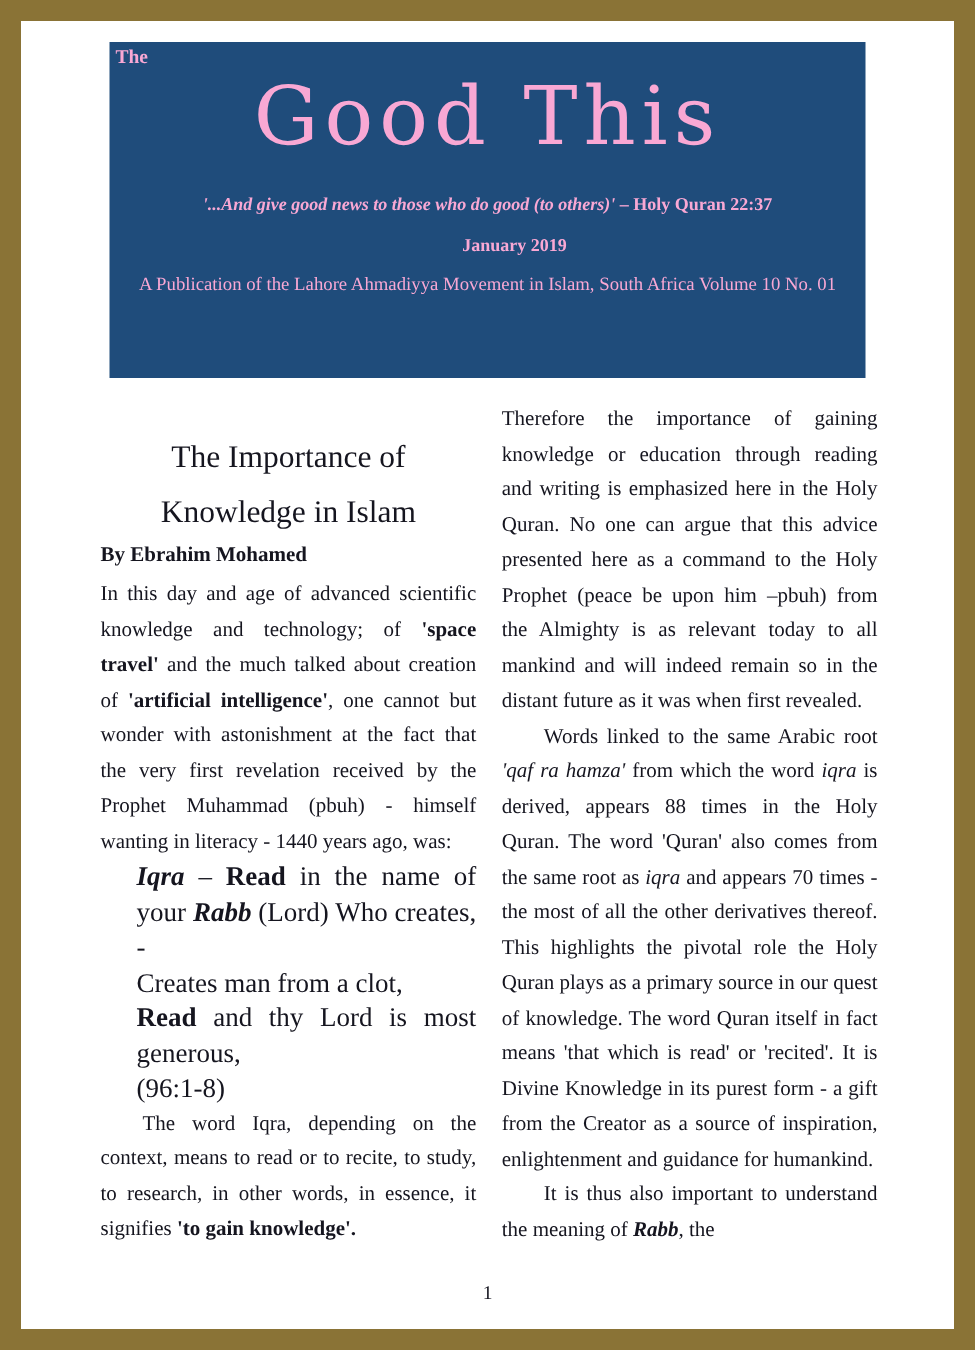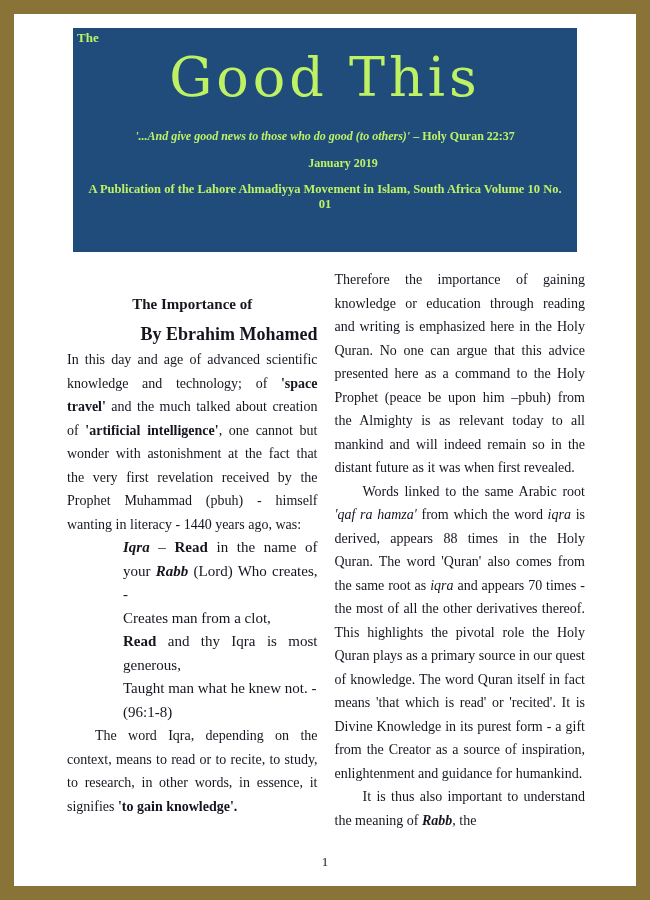--- a/index.html
+++ b/index.html
@@ -18,52 +18,52 @@
     width:650px;height:900px;box-sizing:border-box;
     padding:14px;background:var(--frame-gold);
   }
   .page{
     position:relative;width:100%;height:100%;
     background:var(--paper);box-sizing:border-box;
   }
   
   .masthead{
     position:absolute;top:14px;left:59px;right:59px;height:224px;
-    background:var(--masthead-blue);color:#bef264;text-align:center;
+    background:var(--masthead-blue);color:#f9a8d4;text-align:center;
   }
   .kicker{
     position:absolute;top:3px;left:4px;
     font-size:13px;font-weight:bold;line-height:1.1;
   }
   .masthead-title{
     margin:0;padding-top:19px;
     font-family:"DejaVu Serif",serif;font-weight:400;
     font-size:54px;line-height:62px;letter-spacing:4px;
   }
   .quote{margin:20px 18px 0;font-size:12px;font-weight:bold;line-height:1.2;}
   .quote .q{font-style:italic;}
   .date-line{margin:13px 0 0;font-size:12px;font-weight:bold;line-height:1.2;padding-left:36px;}
-  .pub-line{margin:11px 10px 0;font-size:12.5px;font-weight:bold;line-height:1.25;}
+  .pub-line{margin:11px 10px 0;font-size:12.5px;font-weight:normal;line-height:1.25;}
   
   .columns{
     position:absolute;top:254px;left:53px;right:51px;
     display:flex;gap:17px;color:var(--ink);
   }
   .col{flex:1;min-width:0;}
   .article-title{
     margin:18px 0 0;text-align:center;
-    font-size:15px;line-height:37px;font-weight:bold;
+    font-size:21px;line-height:37px;font-weight:normal;
   }
   .byline{
-    text-align:right;font-weight:bold;
-    font-size:18px;line-height:22px;margin:0 0 3px;
+    text-align:left;font-weight:bold;
+    font-size:14px;line-height:22px;margin:0 0 3px;
   }
   p.para{margin:0;text-align:justify;font-size:14px;line-height:23.5px;}
   p.para.indent{text-indent:28px;}
-  p.verse{margin:0 0 0 56px;text-align:justify;font-size:15px;line-height:23.5px;}
+  p.verse{margin:0 0 0 24px;text-align:justify;font-size:18px;line-height:23.5px;}
   
   .pagenum{
     position:absolute;bottom:16px;left:0;right:0;
     text-align:center;font-size:13px;color:var(--ink);
   }
 </style>
 </head>
 <body>
 
 <div class="frame">
@@ -72,28 +72,27 @@
     <header class="masthead">
       <div class="kicker">The</div>
       <h1 class="masthead-title">Good This</h1>
       <p class="quote"><span class="q">'...And give good news to those who do good (to others)'</span><span> – Holy Quran 22:37</span></p>
       <p class="date-line">January 2019</p>
       <p class="pub-line">A Publication of the Lahore Ahmadiyya Movement in Islam, South Africa Volume 10 No. 01</p>
     </header>
 
     <main class="columns">
       <section class="col">
-        <h2 class="article-title"><span>The Importance of</span><br></h2>
+        <h2 class="article-title"><span>The Importance of</span><br><span>Knowledge in Islam</span></h2>
         <div class="byline">By Ebrahim Mohamed</div>
         <div id="left-blocks">
             <p class="para"><span>In this day and age of advanced scientific knowledge and technology; of </span><span style="font-weight: bold;">'space travel'</span><span> and the much talked about creation of </span><span style="font-weight: bold;">'artificial intelligence'</span><span>, one cannot but wonder with astonishment at the fact that the very first revelation received by the Prophet Muhammad (pbuh) - himself wanting in literacy - 1440 years ago, was:</span></p>
             <p class="verse"><span style="font-weight: bold; font-style: italic;">Iqra</span><span> – </span><span style="font-weight: bold;">Read</span><span> in the name of your </span><span style="font-weight: bold; font-style: italic;">Rabb</span><span> (Lord) Who creates, -</span></p>
             <p class="verse"><span>Creates man from a clot,</span></p>
-            <p class="verse"><span style="font-weight: bold;">Read</span><span> and thy Iqra is most generous,</span></p>
-            <p class="verse"><span>Taught man what he knew not. -</span></p>
+            <p class="verse"><span style="font-weight: bold;">Read</span><span> and thy Lord is most generous,</span></p>
             <p class="verse"><span>(96:1-8)</span></p>
             <p class="para indent"><span>The word </span><span style="">Iqra,</span><span> depending on the context, means to read or to recite, to study, to research, in other words, in essence, it signifies </span><span style="font-weight: bold;">'to gain knowledge'.</span></p>
           </div>
       </section>
       <section class="col">
         <div id="right-blocks">
             <p class="para"><span>Therefore the importance of gaining knowledge or education through reading and writing is emphasized here in the Holy Quran. No one can argue that this advice presented here as a command to the Holy Prophet (peace be upon him –pbuh) from the Almighty is as relevant today to all mankind and will indeed remain so in the distant future as it was when first revealed.</span></p>
             <p class="para indent"><span>Words linked to the same Arabic root </span><span style="font-style: italic;">'qaf ra hamza'</span><span> from which the word </span><span style="font-style: italic;">iqra</span><span> is derived, appears 88 times in the Holy Quran. The word 'Quran' also comes from the same root as </span><span style="font-style: italic;">iqra</span><span> and appears 70 times - the most of all the other derivatives thereof. This highlights the pivotal role the Holy Quran plays as a primary source in our quest of knowledge. The word Quran itself in fact means 'that which is read' or 'recited'. It is Divine Knowledge in its purest form - a gift from the Creator as a source of inspiration, enlightenment and guidance for humankind.</span></p>
             <p class="para indent"><span>It is thus also important to understand the meaning of </span><span style="font-weight: bold; font-style: italic;">Rabb</span><span>, the</span></p>
           </div>

